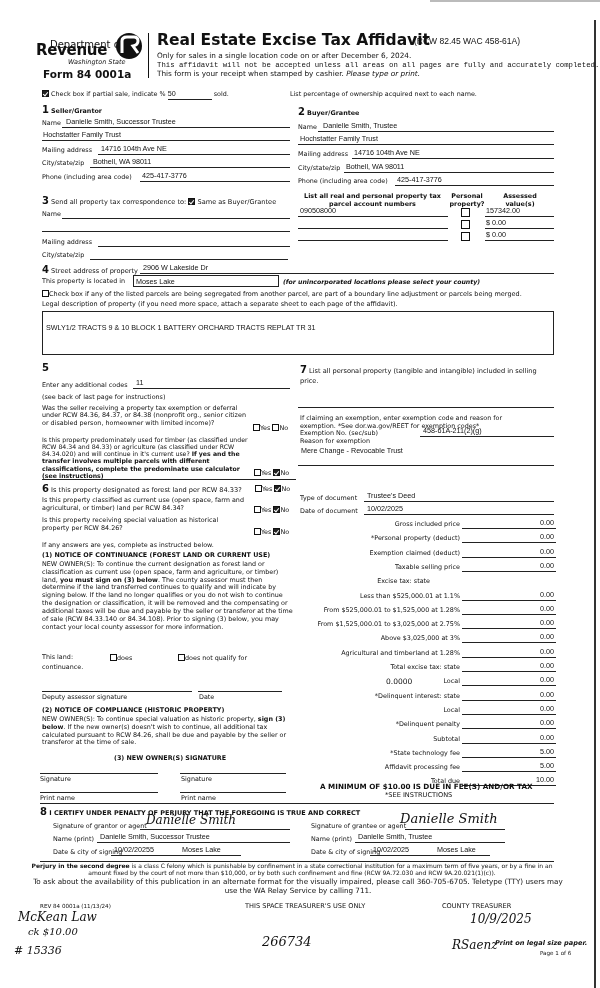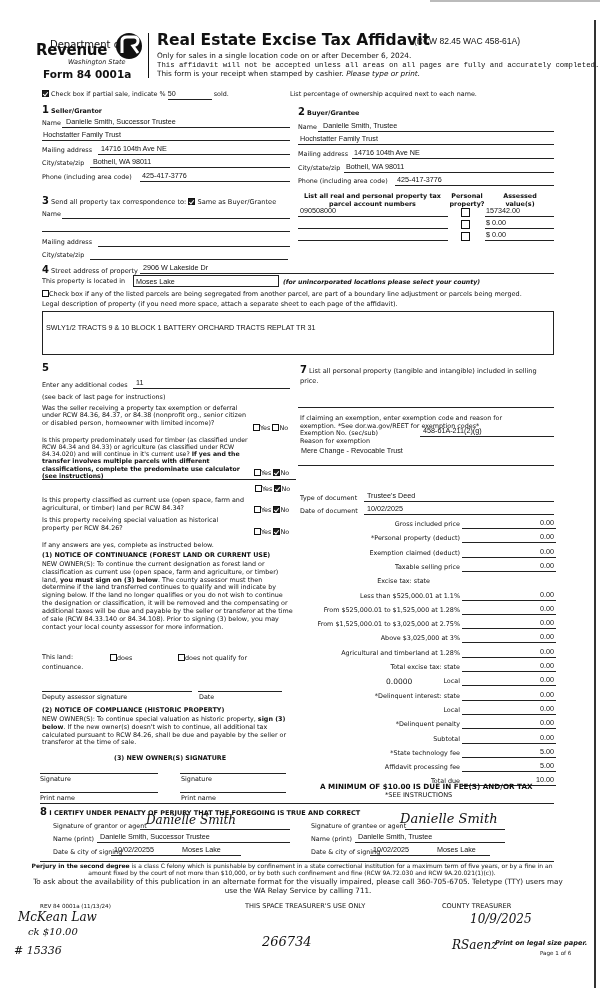--- a/index.html
+++ b/index.html
@@ -137,20 +137,21 @@
   <div class="lbl" style="left:42px;top:382px;">Enter any additional codes</div>
   <div class="lbl typed" style="left:136px;top:379px;">11</div>
   <div class="line" style="left:133px;top:388px;width:157px;"></div>
   <div class="lbl" style="left:42px;top:394px;">(see back of last page for instructions)</div>
   <div class="abs" style="left:42px;top:405px;width:210px;font-size:6.4px;line-height:1.15;">Was the seller receiving a property tax exemption or deferral under RCW 84.36, 84.37, or 84.38 (nonprofit org., senior citizen or disabled person, homeowner with limited income)?</div>
   <div class="lbl" style="left:253px;top:424px;"><span class="cb"></span><span>Yes</span> <span class="cb"></span><span>No</span></div>
   <div class="abs" style="left:42px;top:436px;width:210px;font-size:6.2px;line-height:1.15;"><span>Is this property predominately used for timber (as classified under RCW 84.34 and 84.33) or agriculture (as classified under RCW 84.34.020) and will continue in it's current use?</span> <b>If yes and the transfer involves multiple parcels with different classifications, complete the predominate use calculator (see instructions)</b></div>
   <div class="lbl" style="left:254px;top:469px;"><span class="cb"></span><span>Yes</span> <span class="cb checked"></span><span>No</span></div>
   <div class="line" style="left:42px;top:479px;width:254px;"></div>
 
+  <div class="lbl" style="left:42px;top:483px;font-size:6.6px;"><span class="secnum">6</span> <span>Is this property designated as forest land per RCW 84.33?</span></div>
   <div class="lbl" style="left:255px;top:485px;"><span class="cb"></span><span>Yes</span> <span class="cb checked"></span><span>No</span></div>
   <div class="abs" style="left:42px;top:497px;width:210px;line-height:1.2;">Is this property classified as current use (open space, farm and agricultural, or timber) land per RCW 84.34?</div>
   <div class="lbl" style="left:254px;top:506px;"><span class="cb"></span><span>Yes</span> <span class="cb checked"></span><span>No</span></div>
   <div class="abs" style="left:42px;top:517px;width:200px;line-height:1.2;">Is this property receiving special valuation as historical property per RCW 84.26?</div>
   <div class="lbl" style="left:254px;top:528px;"><span class="cb"></span><span>Yes</span> <span class="cb checked"></span><span>No</span></div>
   <div class="lbl" style="left:42px;top:542px;">If any answers are yes, complete as instructed below.</div>
   <div class="lbl bold" style="left:42px;top:552px;">(1) NOTICE OF CONTINUANCE (FOREST LAND OR CURRENT USE)</div>
   <div class="abs" style="left:42px;top:561px;width:252px;font-size:6.4px;line-height:1.22;"><span>NEW OWNER(S): To continue the current designation as forest land or classification as current use (open space, farm and agriculture, or timber) land,</span> <b>you must sign on (3) below</b><span>. The county assessor must then determine if the land transferred continues to qualify and will indicate by signing below. If the land no longer qualifies or you do not wish to continue the designation or classification, it will be removed and the compensating or additional taxes will be due and payable by the seller or transferor at the time of sale (RCW 84.33.140 or 84.34.108). Prior to signing (3) below, you may contact your local county assessor for more information.</span></div>
   <div class="lbl" style="left:42px;top:654px;">This land:</div>
   <div class="lbl" style="left:110px;top:654px;"><span class="cb"></span><span>does</span></div>

